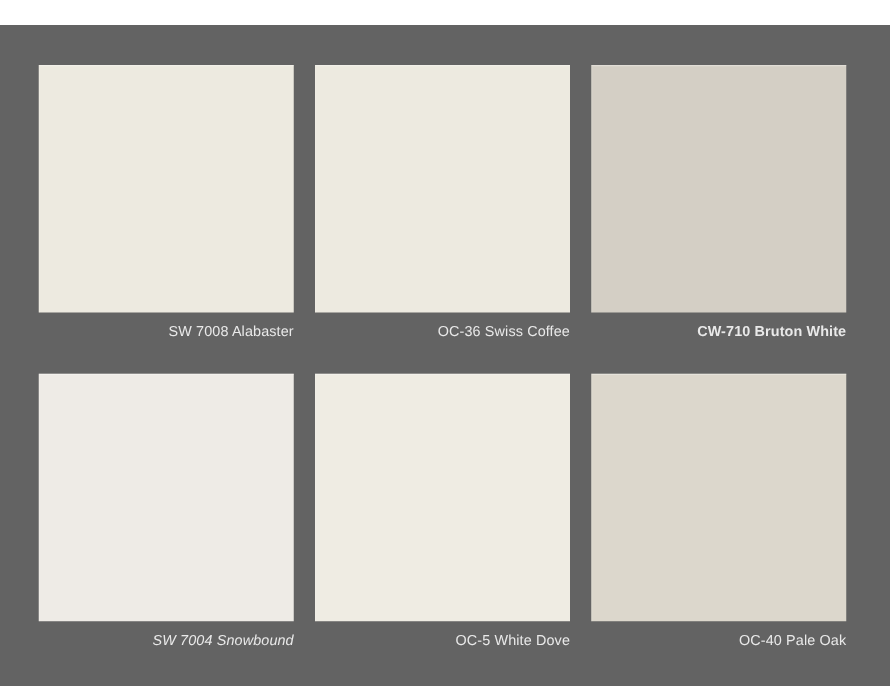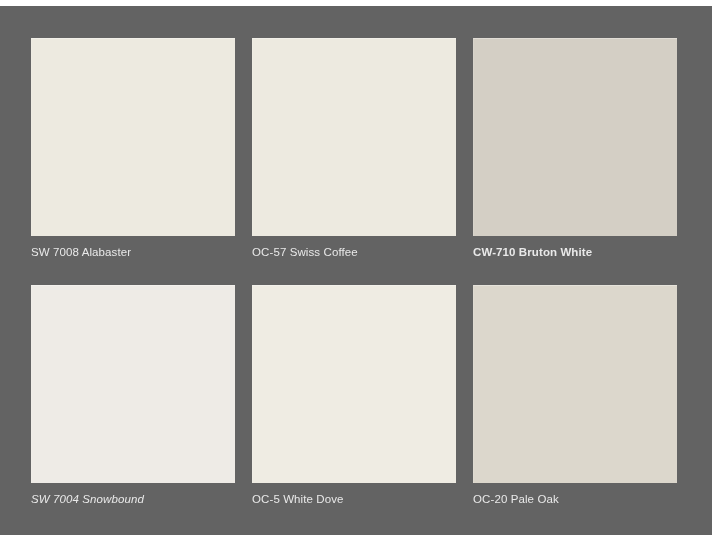--- a/index.html
+++ b/index.html
@@ -27,24 +27,25 @@
     left: 0;
     top: 0;
     width: 712px;
     height: 20px;
     background: #ffffff;
   }
 
   #canvas {
     position: absolute;
     left: 0;
-    top: 6px;
+    top: 20px;
     width: 712px;
     height: 529px;
     background: #636363;
+    text-align: right;
   }
 
   #swatch-grid {
     position: absolute;
     left: 31px;
     top: 32px;          
     width: 646px;
     display: flex;
     flex-wrap: wrap;
     gap: 26px 17px;
@@ -82,38 +83,38 @@
 
     <div id="swatch-grid">
 
       <div class="swatch-card">
         <div class="swatch-chip" style="background-color: rgb(237, 234, 224);"></div>
         <div class="swatch-label" style="color: rgb(233, 233, 233);">SW 7008 Alabaster</div>
       </div>
 
       <div class="swatch-card">
         <div class="swatch-chip" style="background-color: rgb(237, 234, 224);"></div>
-        <div class="swatch-label" style="color: rgb(233, 233, 233);">OC-57 Swiss Coffee</div>
+        <div class="swatch-label" style="color: rgb(233, 233, 233);">OC-36 Swiss Coffee</div>
       </div>
 
       <div class="swatch-card">
         <div class="swatch-chip" style="background-color: rgb(212, 207, 197);"></div>
         <div class="swatch-label" style="color: rgb(233, 233, 233); font-weight: bold;">CW-710 Bruton White</div>
       </div>
 
       <div class="swatch-card">
         <div class="swatch-chip" style="background-color: rgb(238, 235, 230);"></div>
         <div class="swatch-label" style="color: rgb(233, 233, 233); font-style: italic;">SW 7004 Snowbound</div>
       </div>
 
       <div class="swatch-card">
         <div class="swatch-chip" style="background-color: rgb(239, 236, 227);"></div>
         <div class="swatch-label" style="color: rgb(233, 233, 233);">OC-5 White Dove</div>
       </div>
 
       <div class="swatch-card">
         <div class="swatch-chip" style="background-color: rgb(220, 215, 204);"></div>
-        <div class="swatch-label" style="color: rgb(233, 233, 233);">OC-20 Pale Oak</div>
+        <div class="swatch-label" style="color: rgb(233, 233, 233);">OC-40 Pale Oak</div>
       </div>
 
     </div>
   </div>
 </div>
 
 </body></html>

